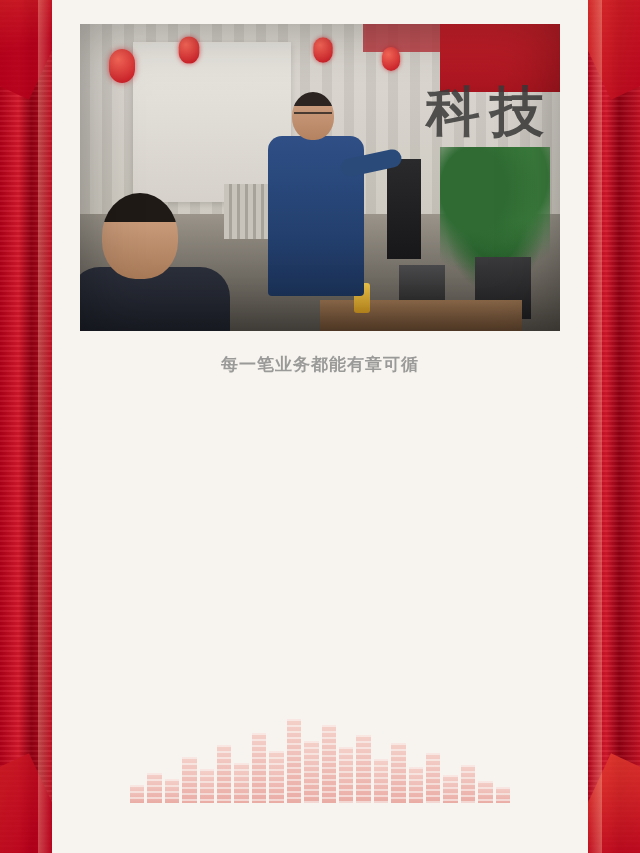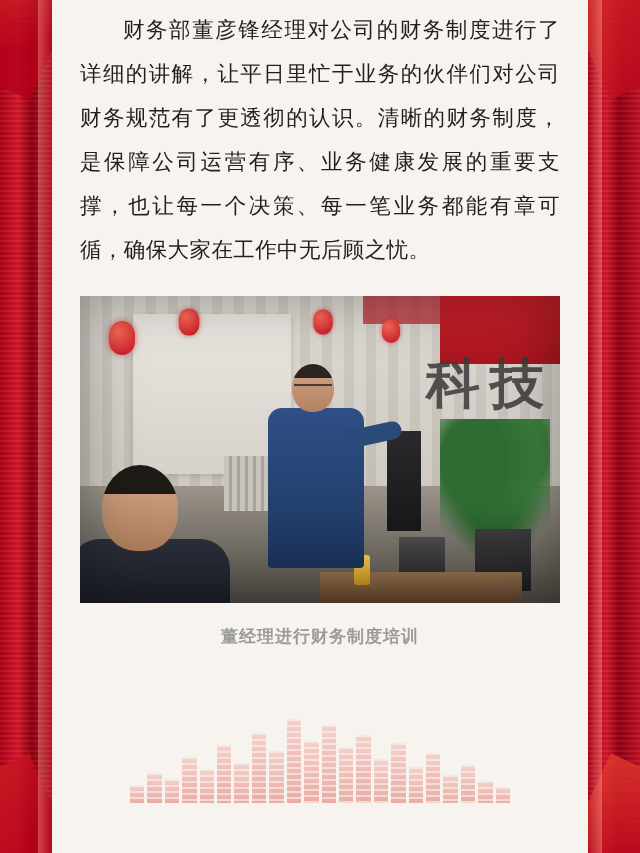--- a/index.html
+++ b/index.html
@@ -305,23 +305,20 @@
     <div class="ribbon tl"></div>
     <div class="ribbon bl"></div>
   </div>
   <div class="frame-right">
     <div class="ribbon tr"></div>
     <div class="ribbon br"></div>
   </div>
 
   <div class="content">
 
-    <div class="article">
-      <p class="paragraph">财务部董彦锋经理对公司的财务制度进行了详细的讲解，让平日里忙于业务的伙伴们对公司财务规范有了更透彻的认识。清晰的财务制度，是保障公司运营有序、业务健康发展的重要支撑，也让每一个决策、每一笔业务都能有章可循，确保大家在工作中无后顾之忧。</p>
-    </div>
 
     <div class="photo-wrap">
       <div class="photo">
         <div class="ph-wall"></div>
         <div class="ph-redband"></div>
         <div class="ph-redband2"></div>
         <div class="ph-screen"></div>
         <div class="ph-lantern a"></div>
         <div class="ph-lantern b"></div>
         <div class="ph-lantern c"></div>
@@ -342,21 +339,21 @@
           <div class="glasses"></div>
         </div>
         <div class="ph-fore-man">
           <div class="body2"></div>
           <div class="head2"></div>
         </div>
         <div class="ph-vign"></div>
       </div>
     </div>
 
-    <div class="caption">董经理进行财务制度培训</div>
+    <div class="caption">每一笔业务都能有章可循</div>
 
     <div class="footer">
       <div class="skyline" id="skyline">
           <i style="height: 18px;"></i>
           <i style="height: 30px;"></i>
           <i style="height: 24px;"></i>
           <i style="height: 46px;"></i>
           <i style="height: 34px;"></i>
           <i style="height: 58px;"></i>
           <i style="height: 40px;"></i>

